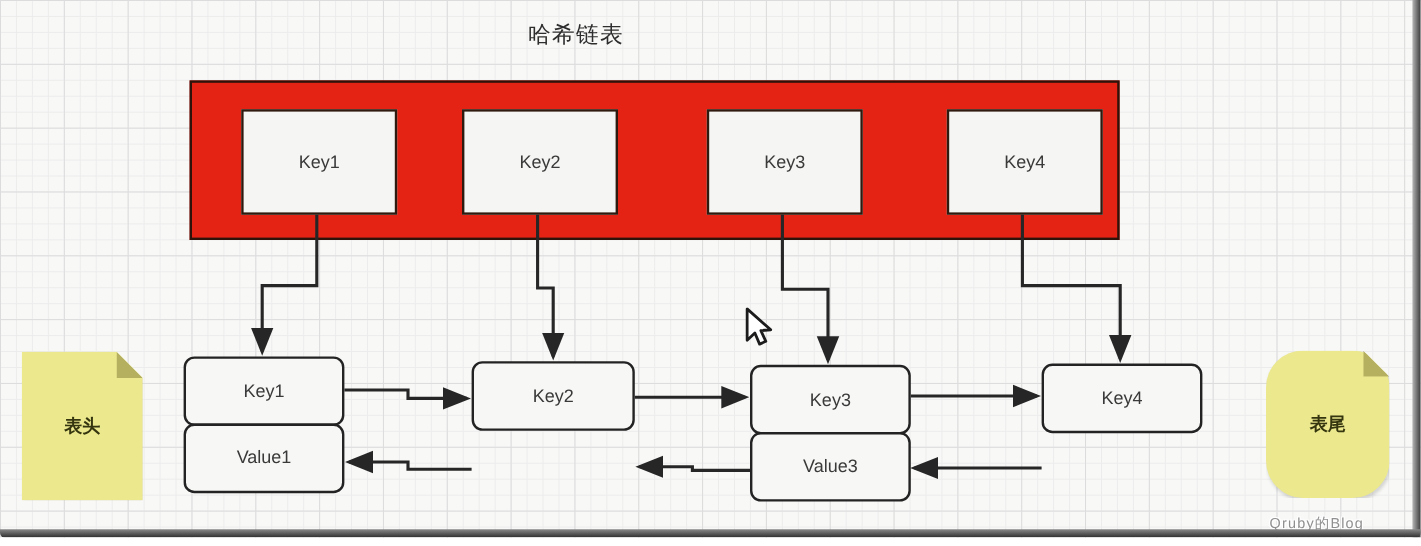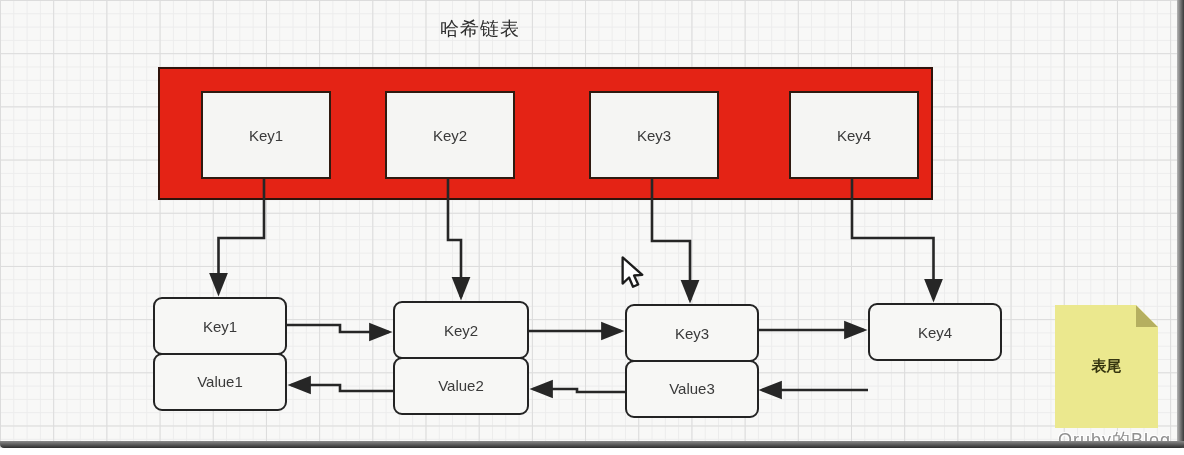--- a/index.html
+++ b/index.html
@@ -46,25 +46,25 @@
     clip-path:polygon(0 0,calc(100% - 22px) 0,100% 22px,100% 100%,0 100%);
     display:flex;align-items:center;justify-content:center;
     font-size:15px;font-weight:600;color:#35350f;
     box-shadow:1px 2px 3px rgba(0,0,0,.15);
   }
   .note .fold{
     position:absolute;top:0;right:0;width:22px;height:22px;background:#b5af60;
     clip-path:polygon(0 0,100% 100%,0 100%);
   }
   .note-head{left:18px;top:293px;width:101px;height:124px;}
-  .note-tail{left:1055px;top:305px;width:103px;height:123px;}
+  .note-tail{left:1055px;top:292px;width:103px;height:123px;border-radius:31px;}
   .cursor{position:absolute;left:620px;top:256px;width:26px;height:34px;}
   .watermark{
     position:absolute;left:1058px;top:428px;white-space:nowrap;
-    font-size:18px;color:#8f8f8f;letter-spacing:1px;
+    font-size:12px;color:#8f8f8f;letter-spacing:1px;
     text-shadow:-1px -1px 0 #fefefe,1px -1px 0 #fefefe,-1px 1px 0 #fefefe,1px 1px 0 #fefefe;
   }
   .edge-right{
     position:absolute;right:0;top:0;width:7px;height:455px;
     background:linear-gradient(to right,#b5b5b5,#3a3a3a);
   }
   .edge-bottom{
     position:absolute;left:0;bottom:0;width:1184px;height:7px;
     background:linear-gradient(to bottom,#8a8a8a,#2d2d2d);
     border-radius:0 0 4px 4px;
@@ -117,38 +117,39 @@
       <span>Key1</span>
     </div>
     <div class="cell value">
       <span>Value1</span>
     </div>
   </div>
   <div class="node n2">
     <div class="cell key">
       <span>Key2</span>
     </div>
-    <div class="cell value">
-      <span>Value2</span>
-    </div>
   </div>
   <div class="node n3">
     <div class="cell key">
       <span>Key3</span>
     </div>
     <div class="cell value">
       <span>Value3</span>
     </div>
   </div>
   <div class="node n4">
     <div class="cell key">
       <span>Key4</span>
     </div>
   </div>
 
+  <div class="note note-head">
+    <span class="fold"></span>
+    <span>表头</span>
+  </div>
   <div class="note note-tail">
     <span class="fold"></span>
     <span>表尾</span>
   </div>
 
   <svg class="cursor" viewBox="0 0 14 19">
     <path d="M1.2 0.8 L1.2 15.4 L4.8 12.0 L7.0 17.2 L9.9 15.9 L7.6 10.9 L12.2 10.5 Z" fill="#ffffff" stroke="#1c1c1c" stroke-width="1.3" stroke-linejoin="round"></path>
   </svg>
 
   <div class="watermark">Qruby的Blog</div>

